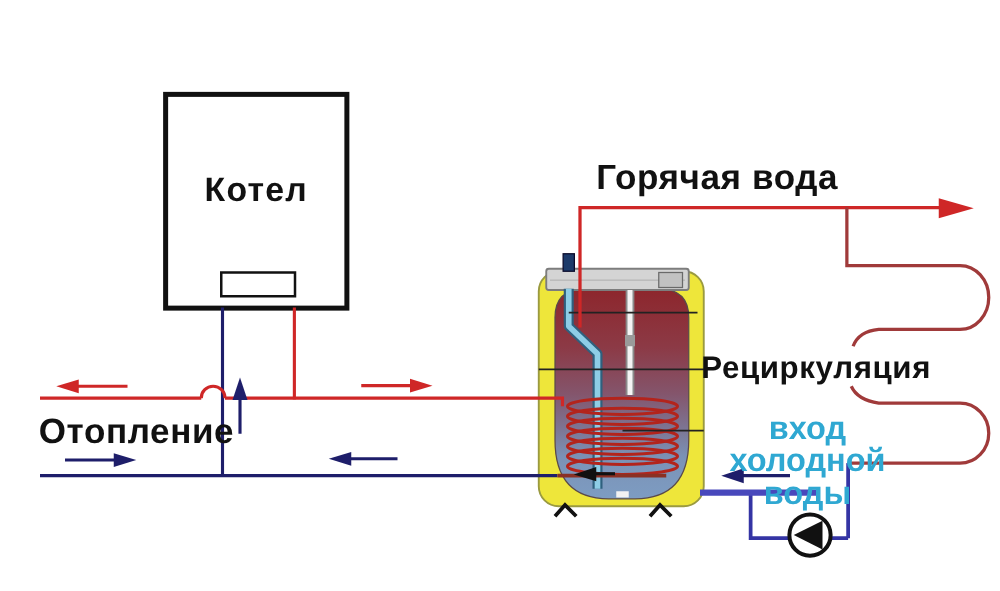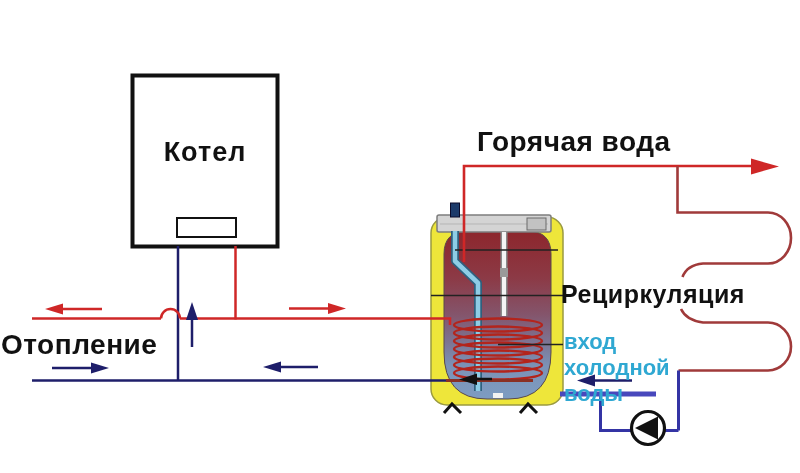--- a/index.html
+++ b/index.html
@@ -1,26 +1,26 @@
 <!DOCTYPE html>
 <html><head>
 <meta charset="utf-8">
 <style>
   html,body{margin:0;padding:0;background:#fff;}
   #stage{
     position:relative;width:800px;height:473px;background:#ffffff;overflow:hidden;
     font-family:"Liberation Sans", sans-serif;
   }
   #stage svg{position:absolute;left:0;top:0;}
-  .lbl{position:absolute;color:#111;font-weight:700;white-space:nowrap;line-height:1.05;}
+  .lbl{position:absolute;color:#111;font-weight:700;white-space:nowrap;line-height:1.05;text-align:center;}
   .lbl-boiler{left:132px;top:138px;width:146px;text-align:center;font-size:27px;letter-spacing:1px;}
   .lbl-hot{left:477px;top:127px;font-size:28px;letter-spacing:.5px;}
   .lbl-recirc{left:561px;top:281px;font-size:25px;letter-spacing:.5px;}
-  .lbl-heating{left:1px;top:330px;font-size:28px;letter-spacing:.5px;}
-  .lbl-cold{left:564px;top:329px;width:164px;font-size:22px;line-height:26px;
+  .lbl-heating{left:1px;top:330px;font-size:28px;letter-spacing:.5px;padding-left:30px;}
+  .lbl-cold{left:564px;top:329px;width:164px;font-size:26px;line-height:26px;
             color:#2fa8d2;white-space:normal;}
 </style>
 </head>
 <body>
 
 <div id="stage">
 
   <svg width="800" height="473" viewBox="0 0 800 473">
     <defs>
       <linearGradient id="tankGrad" x1="0" y1="0" x2="0" y2="1">

